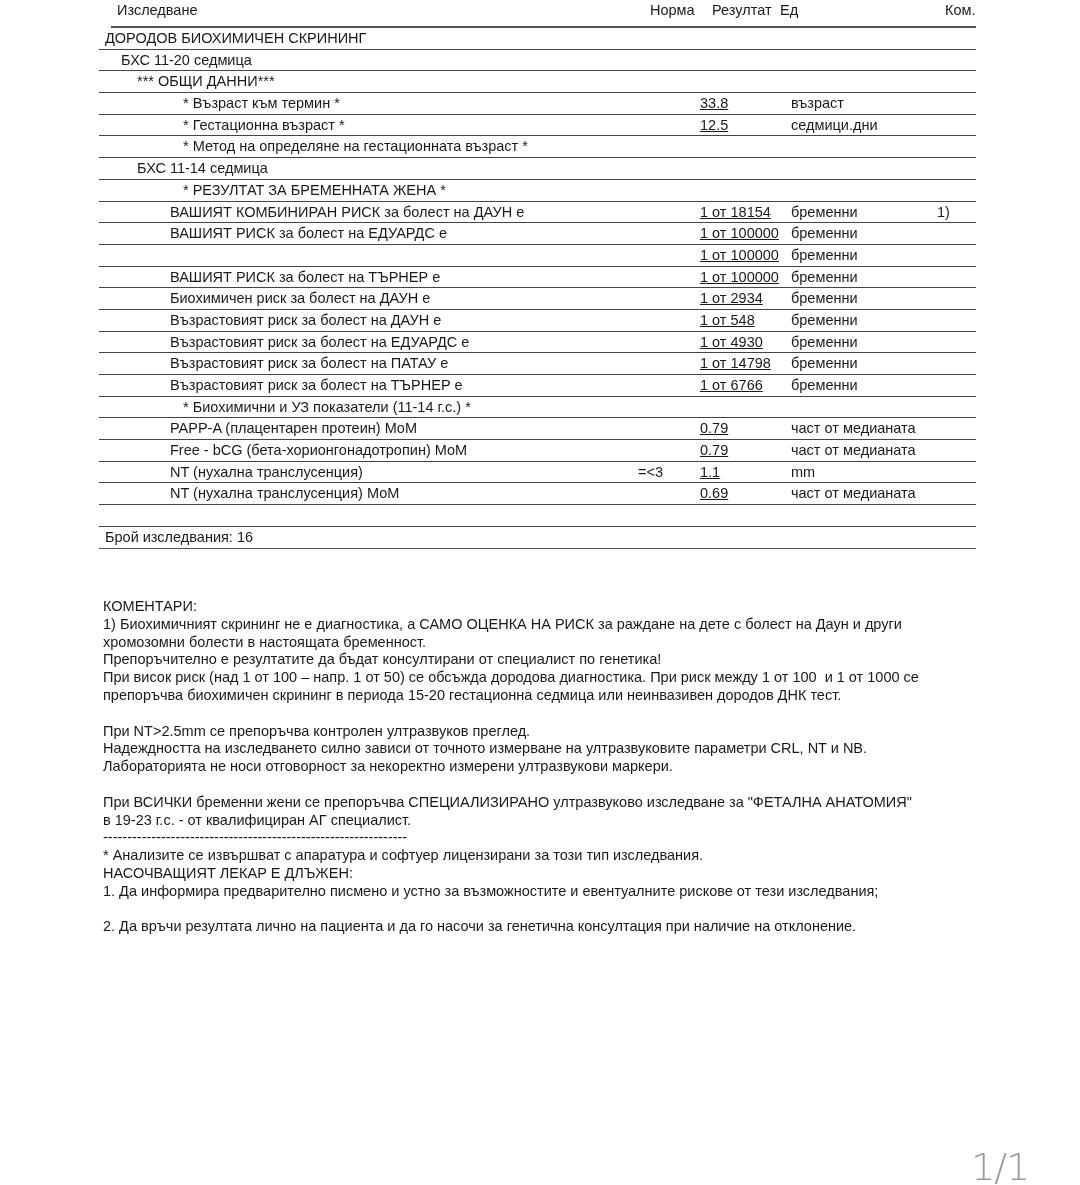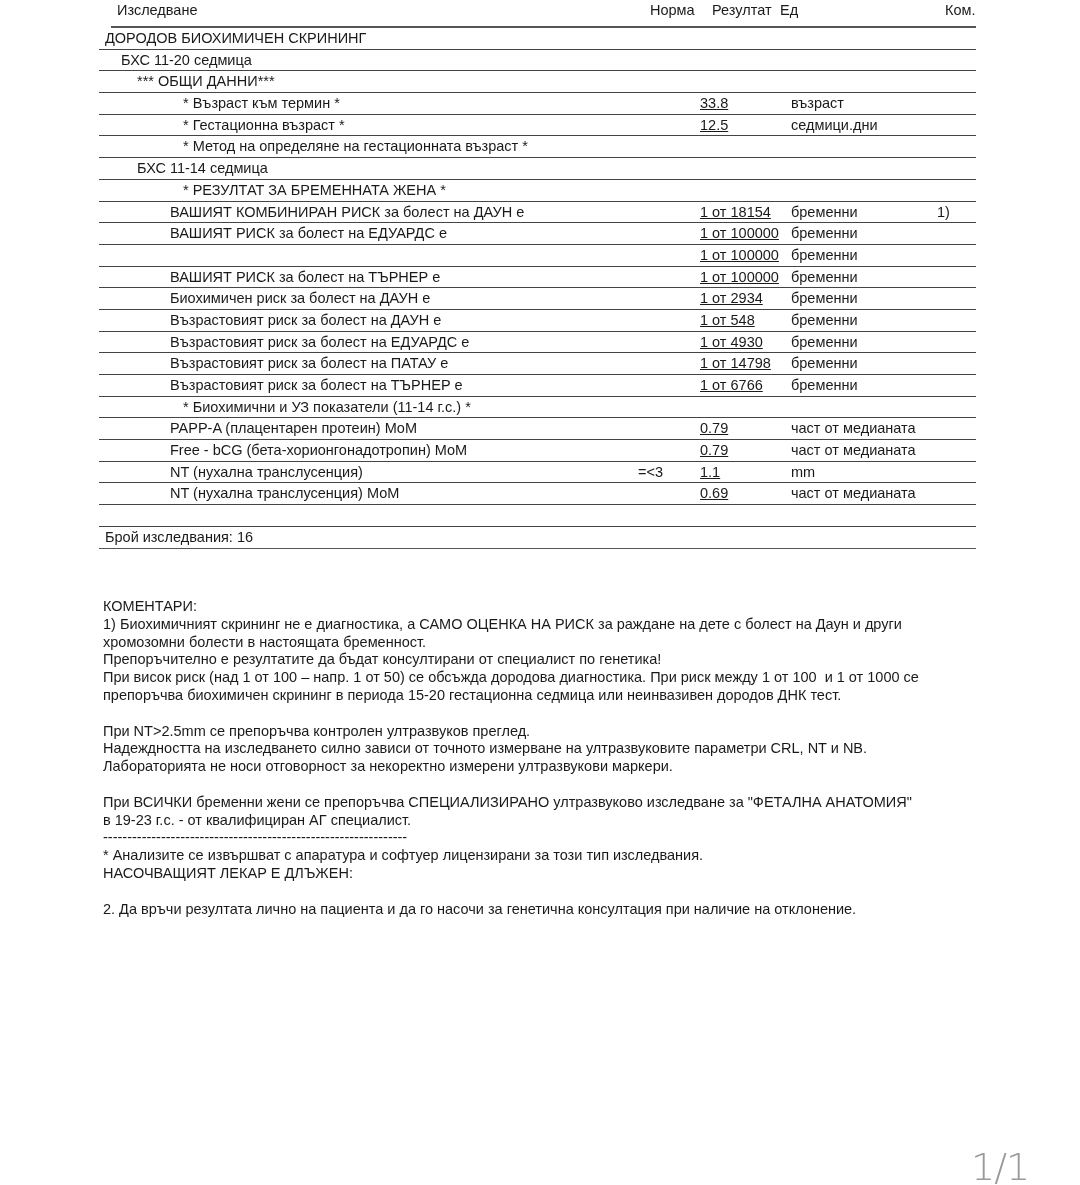--- a/index.html
+++ b/index.html
@@ -222,17 +222,18 @@
     <div class="gap"></div>
     <p>При NT&gt;2.5mm се препоръчва контролен ултразвуков преглед.</p>
     <p>Надеждността на изследването силно зависи от точното измерване на ултразвуковите параметри CRL, NT и NB.</p>
     <p>Лабораторията не носи отговорност за некоректно измерени ултразвукови маркери.</p>
     <div class="gap"></div>
     <p>При ВСИЧКИ бременни жени се препоръчва СПЕЦИАЛИЗИРАНО ултразвуково изследване за "ФЕТАЛНА АНАТОМИЯ"</p>
     <p>в 19-23 г.с. - от квалифициран АГ специалист.</p>
     <p>---------------------------------------------------------------</p>
     <p>* Анализите се извършват с апаратура и софтуер лицензирани за този тип изследвания.</p>
     <p>НАСОЧВАЩИЯТ ЛЕКАР Е ДЛЪЖЕН:</p>
+    <p>1. Да информира предварително писмено и устно за възможностите и евентуалните рискове от тези изследвания;</p>
     <div class="gap"></div>
     <p>2. Да връчи резултата лично на пациента и да го насочи за генетична консултация при наличие на отклонение.</p>
   </div>
 
 <div class="pager">1/1</div>
 
 </body></html>

